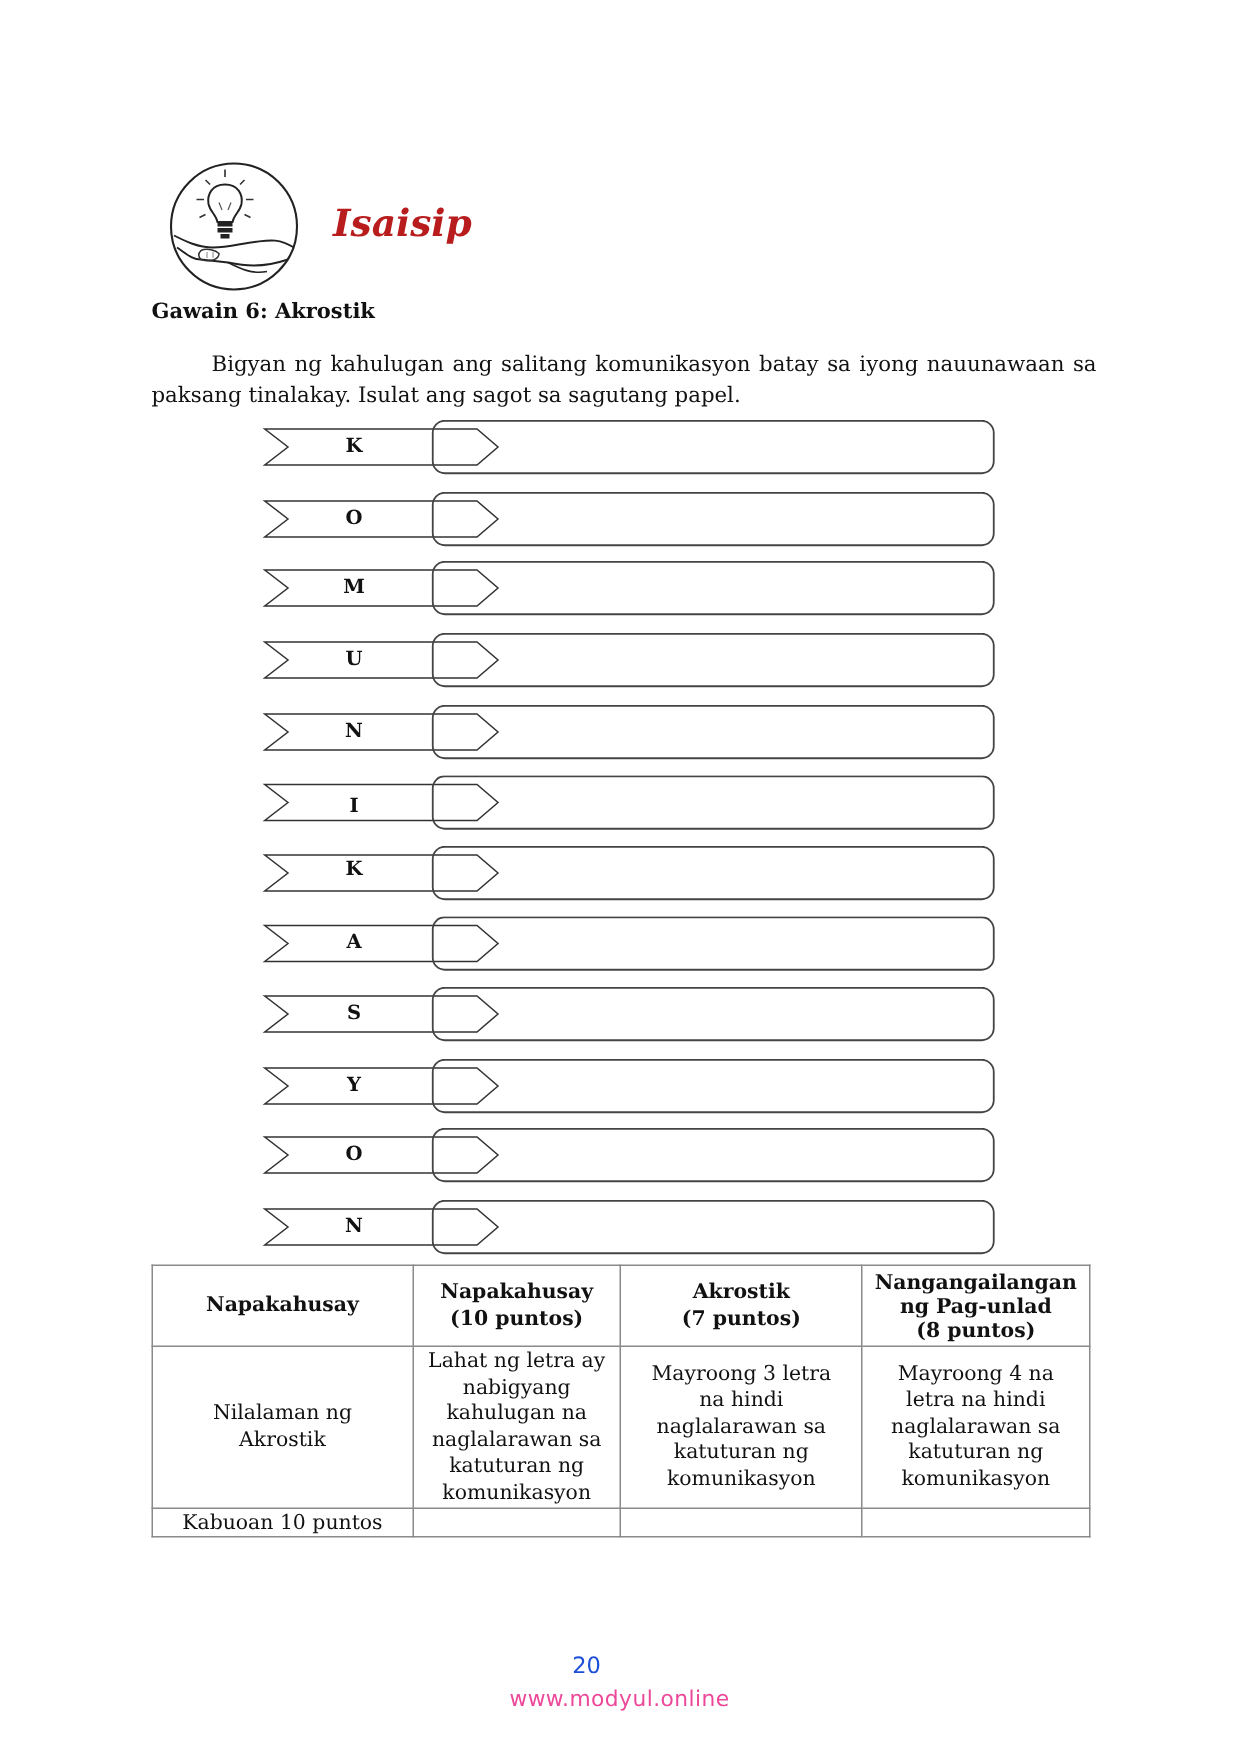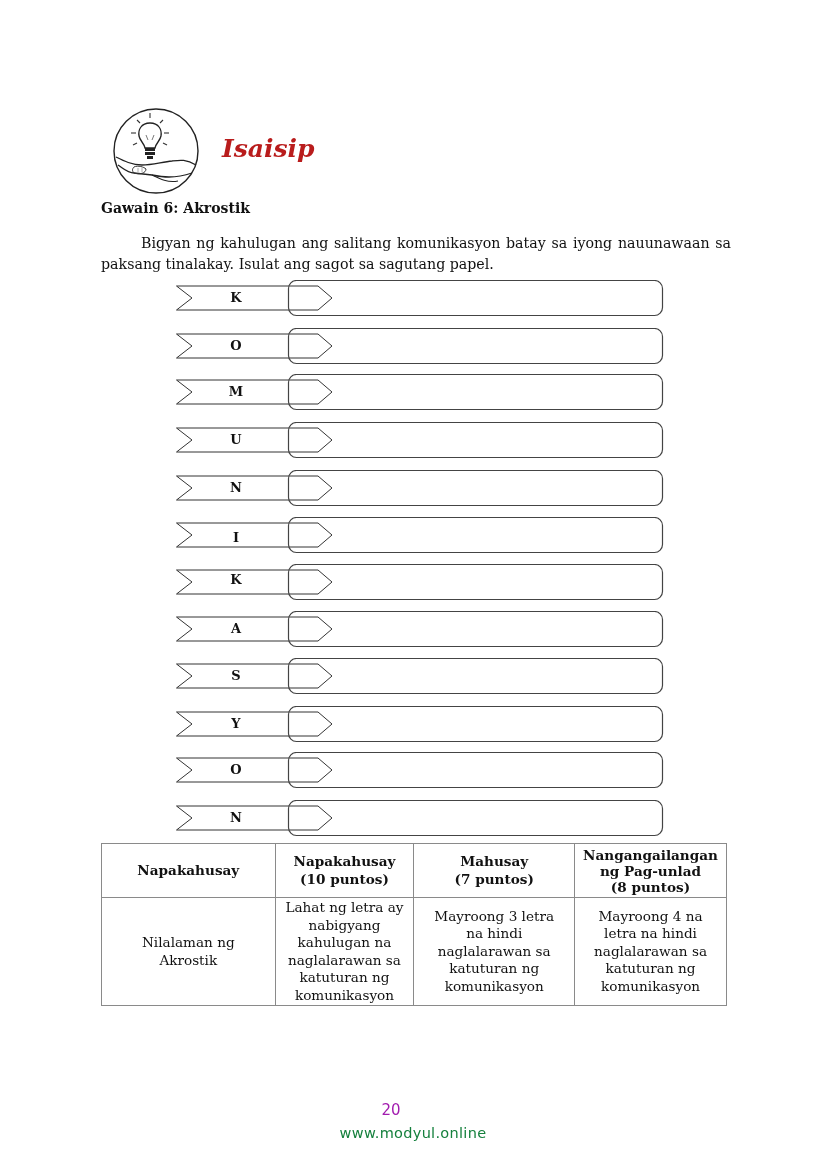--- a/index.html
+++ b/index.html
@@ -11,22 +11,22 @@
   .subtitle { left: 101px; top: 200px; font-family: "DejaVu Serif", serif; font-weight: bold; font-size: 14px; }
   .instructions { left: 101px; top: 233px; width: 630px; font-family: "DejaVu Serif", serif; font-size: 14.2px; line-height: 21px; text-indent: 40px; text-align: justify; }
   .row { left: 174px; width: 492px; height: 38px; }
   .row svg { position: absolute; left: 0; top: 0; }
   .letter { position: absolute; left: 40px; width: 44px; top: 10px; text-align: center; font-family: "DejaVu Serif", serif; font-weight: bold; font-size: 13px; }
   table.rubric { position: absolute; left: 101px; top: 843px; width: 626px; border-collapse: collapse; font-family: "DejaVu Serif", serif; font-size: 13.6px; line-height: 17.5px; }
   table.rubric td, table.rubric th { border: 1px solid #8a8a8a; text-align: center; vertical-align: middle; padding: 0 3px; }
   table.rubric th { font-weight: bold; height: 53px; }
   table.rubric tr.body td { height: 107px; }
   table.rubric tr.total td { height: 18px; line-height: 16px; }
-  .page-num { left: 0; width: 782px; top: 1101px; text-align: center; font-family: "DejaVu Sans", sans-serif; font-size: 15px; color: #a21caf; }
-  .watermark { left: 0; width: 826px; top: 1125px; text-align: center; font-family: "DejaVu Sans", sans-serif; font-size: 14.5px; color: #15803d; letter-spacing: 0.3px; }
+  .page-num { left: 0; width: 782px; top: 1101px; text-align: center; font-family: "DejaVu Sans", sans-serif; font-size: 15px; color: #1d4ed8; }
+  .watermark { left: 0; width: 826px; top: 1125px; text-align: center; font-family: "DejaVu Sans", sans-serif; font-size: 14.5px; color: #ec4899; letter-spacing: 0.3px; }
 </style>
 </head>
 <body>
 
 <div class="abs icon-wrap">
   <svg width="88" height="88" viewBox="0 0 88 88">
     <circle cx="44" cy="44" r="42" fill="none" stroke="#222" stroke-width="1.4"></circle>
 
     <g stroke="#333" stroke-width="1.1">
       <line x1="38" y1="6" x2="38" y2="11"></line>
@@ -147,26 +147,32 @@
   <colgroup>
     <col style="width:174px">
       <col style="width:139px">
       <col style="width:161px">
       <col style="width:152px">
   </colgroup>
   <tbody>
       <tr>
     <th><span>Napakahusay</span></th>
     <th><span>Napakahusay</span><br><span>(10 puntos)</span></th>
-    <th><span>Mahusay</span><br><span>(7 puntos)</span></th>
+    <th><span>Akrostik</span><br><span>(7 puntos)</span></th>
     <th style="line-height:16px"><span>Nangangailangan</span><br><span>ng Pag-unlad</span><br><span>(8 puntos)</span></th>
   </tr>
   <tr class="body">
     <td style="padding:0 26px">Nilalaman ng Akrostik</td>
     <td>Lahat ng letra ay nabigyang kahulugan na naglalarawan sa katuturan ng komunikasyon</td>
     <td style="padding:0 12px">Mayroong 3 letra na hindi naglalarawan sa katuturan ng komunikasyon</td>
     <td style="padding:0 12px">Mayroong 4 na letra na hindi naglalarawan sa katuturan ng komunikasyon</td>
   </tr>
+  <tr class="total">
+    <td>Kabuoan 10 puntos</td>
+    <td></td>
+    <td></td>
+    <td></td>
+  </tr>
 </tbody>
   </table>
 
 <div class="abs page-num">20</div>
 <div class="abs watermark">www.modyul.online</div>
 
 </body></html>

